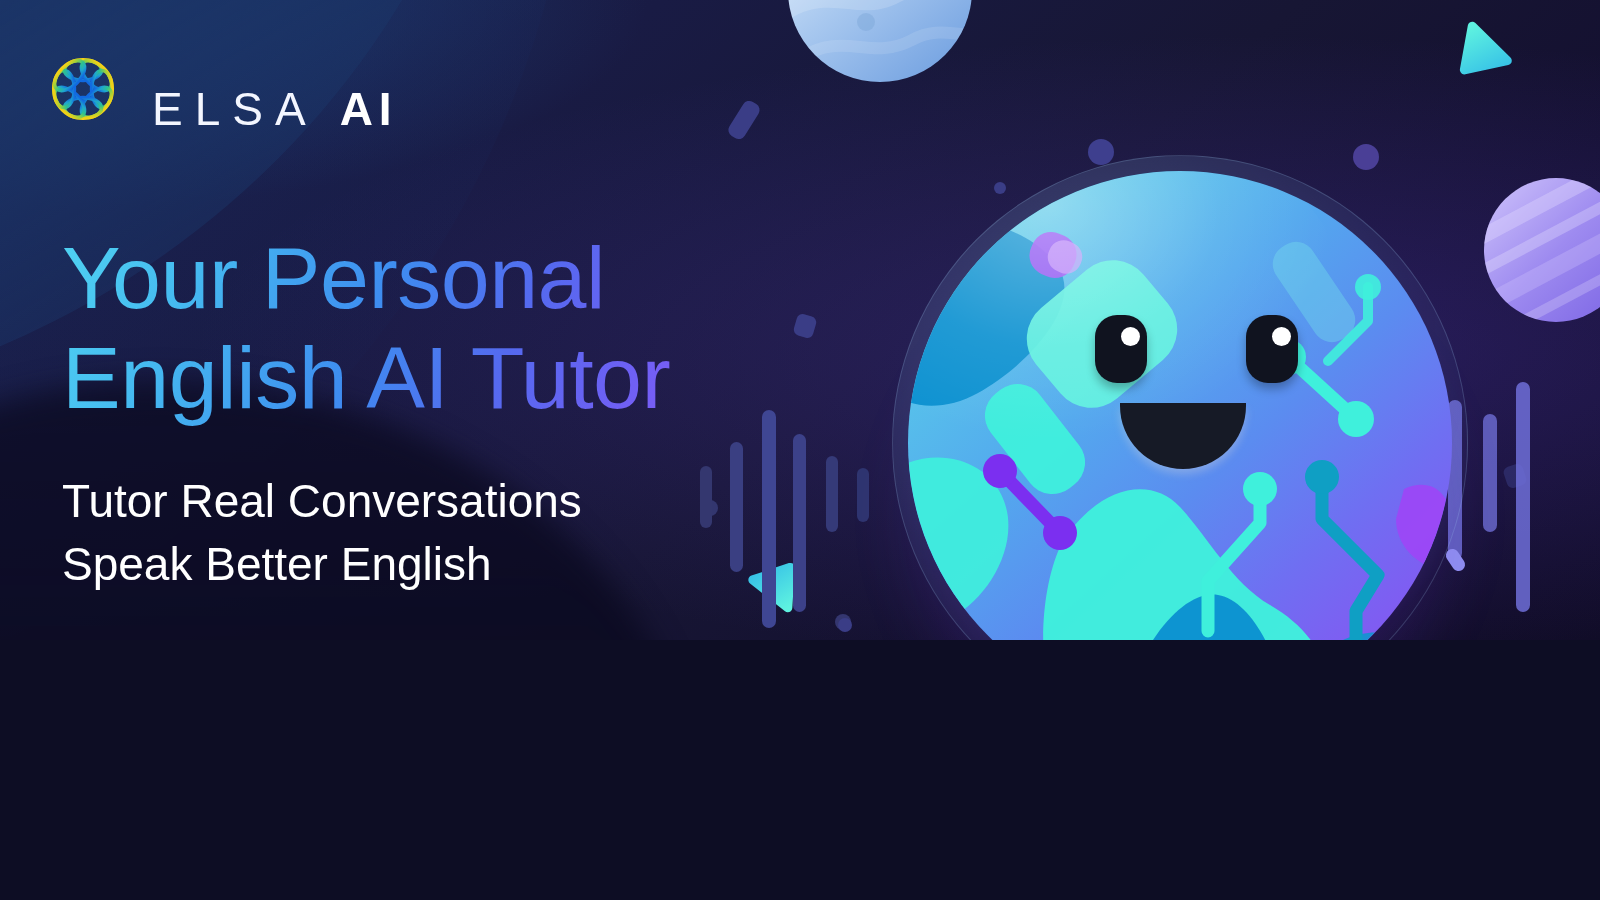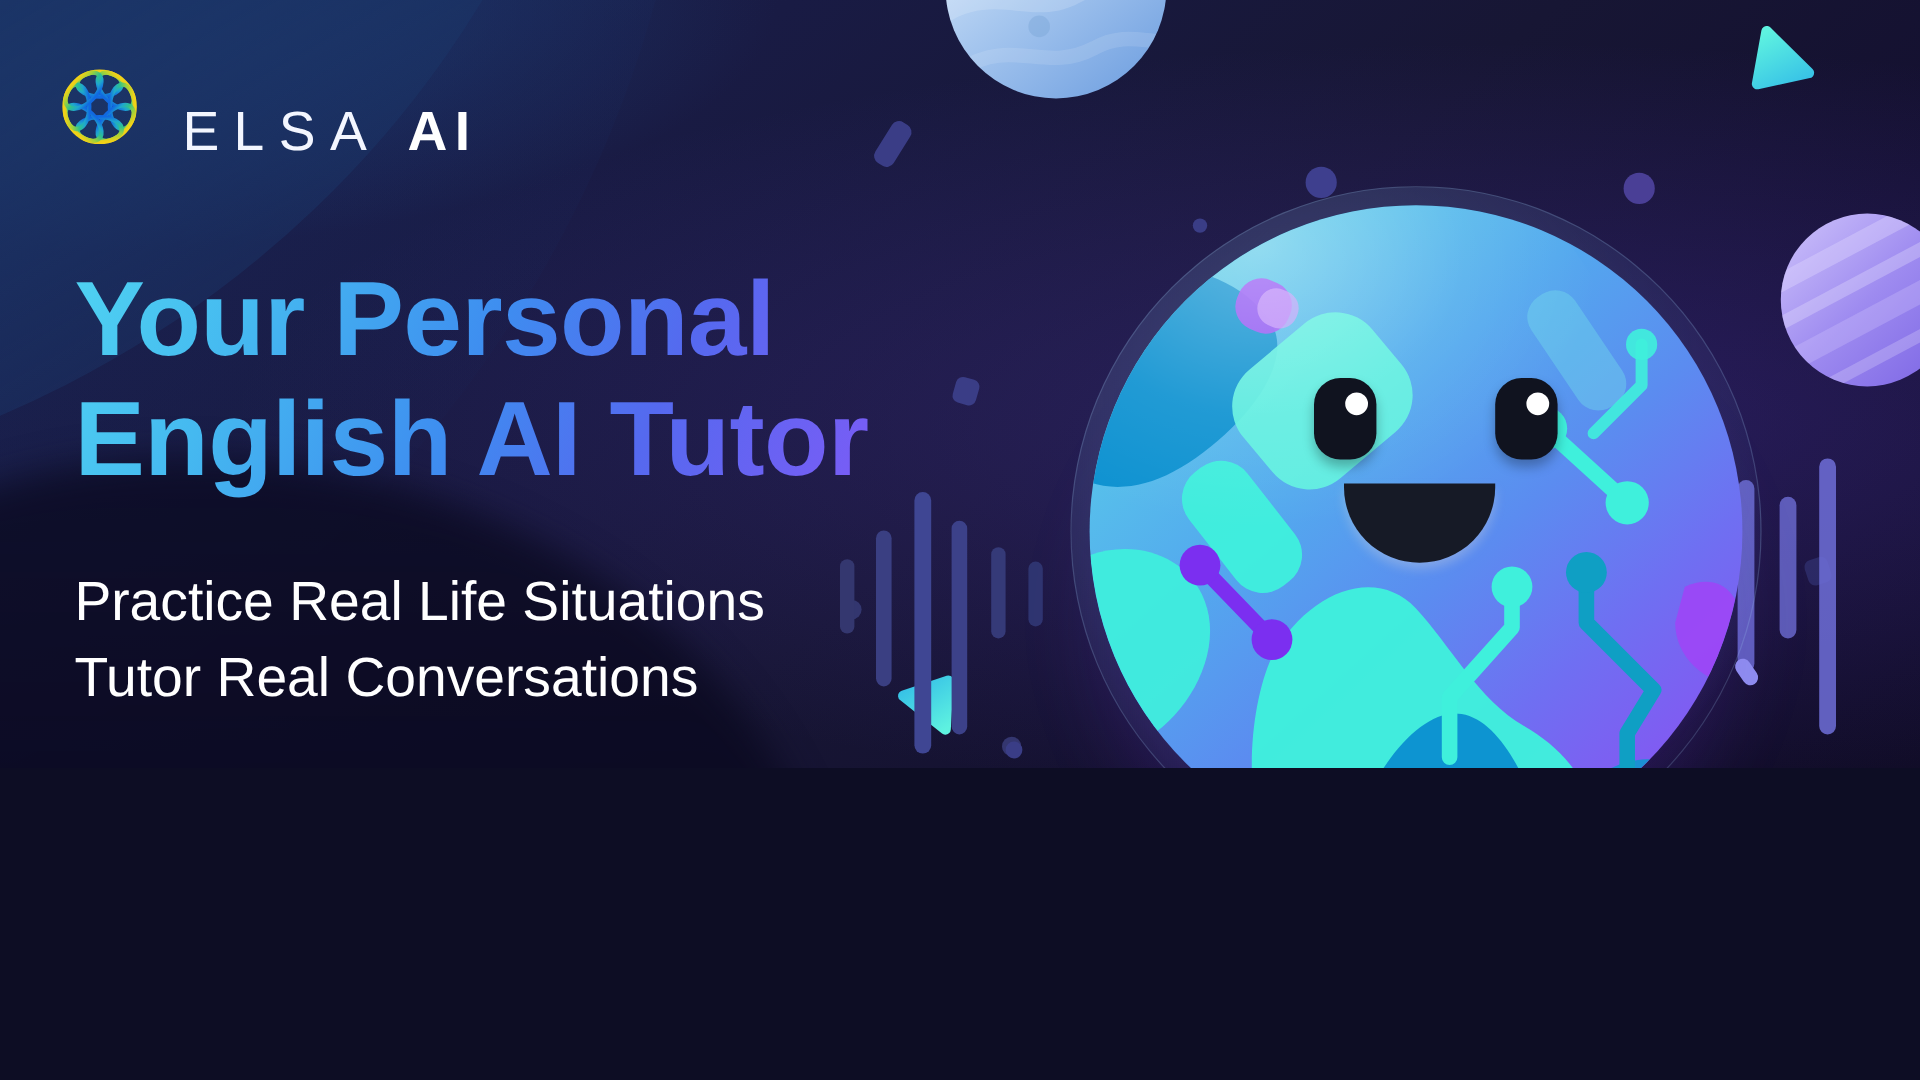--- a/index.html
+++ b/index.html
@@ -57,22 +57,22 @@
     color:#f3f6ff;
   }
   .logo-ai{
     font-size:46px; letter-spacing:6px; font-weight:700;
     color:#ffffff;
     margin-top:40px;
   }
 
   
   .headline{
-    position:absolute; left:62px; top:216px;
-    font-size:88px; font-weight:700; line-height:1.14;
+    position:absolute; left:62px; top:228px;
+    font-size:88px; font-weight:400; line-height:1.14;
     letter-spacing:-0.5px;
     background:linear-gradient(115deg,#4fd3f2 0%, #45b9f0 22%, #3e8df0 50%, #5569ef 72%, #7b5cf6 100%);
     -webkit-background-clip:text; background-clip:text;
     -webkit-text-fill-color:transparent; color:transparent;
     white-space:pre-line;
   }
 
   .sub{
     position:absolute; left:62px; top:470px;
     color:#ffffff; font-size:46px; font-weight:400; line-height:1.38;
@@ -330,17 +330,17 @@
     <div class="logo-text">
       <span class="logo-elsa">ELSA</span>
       <span class="logo-ai">AI</span>
     </div>
   </div>
 
   <h1 class="headline">Your Personal
 English AI Tutor</h1>
 
   <div class="sub">
-    <div>Practice Real Life Situations</div>
     <div>Tutor Real Conversations</div>
+    <div>Speak Better English</div>
   </div>
 
 </div>
 
 </body></html>

